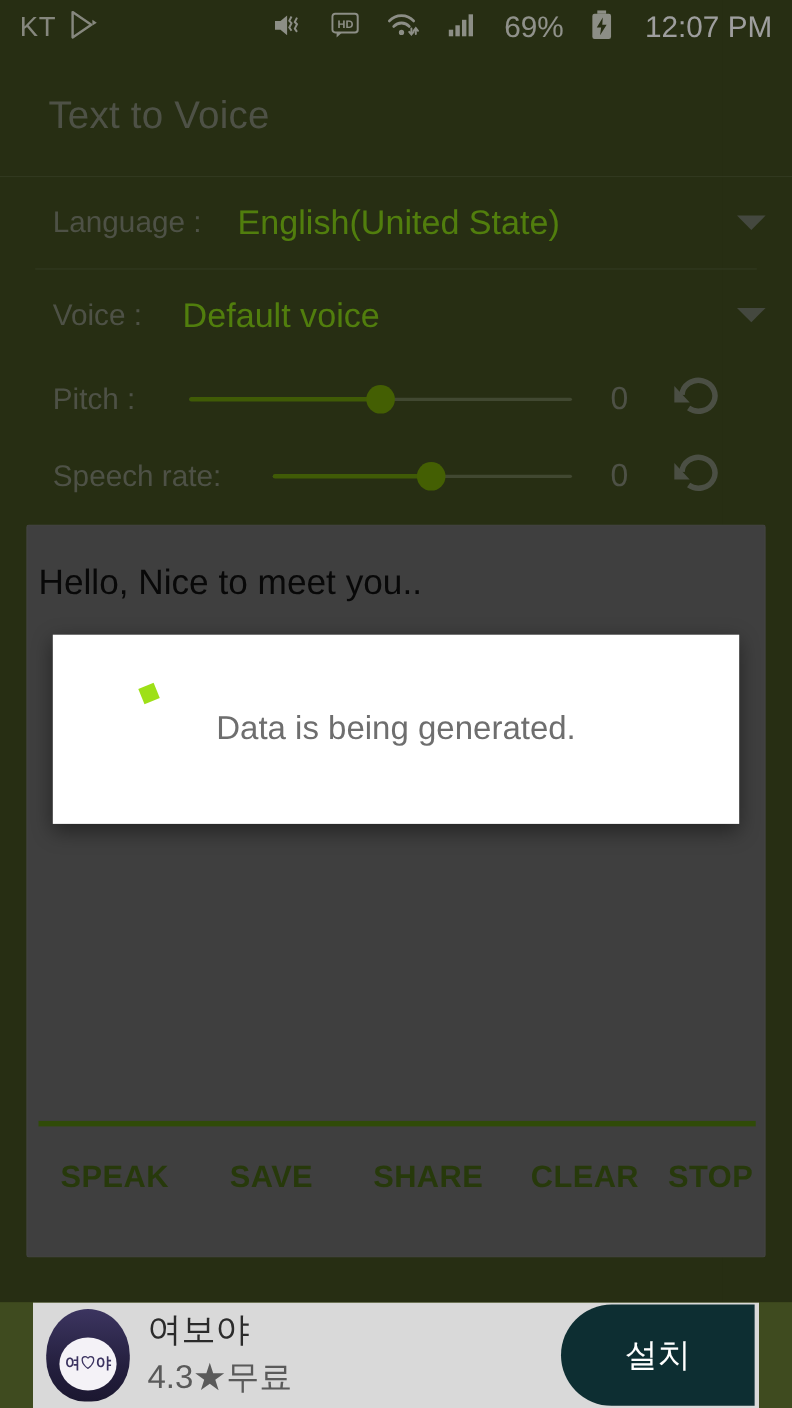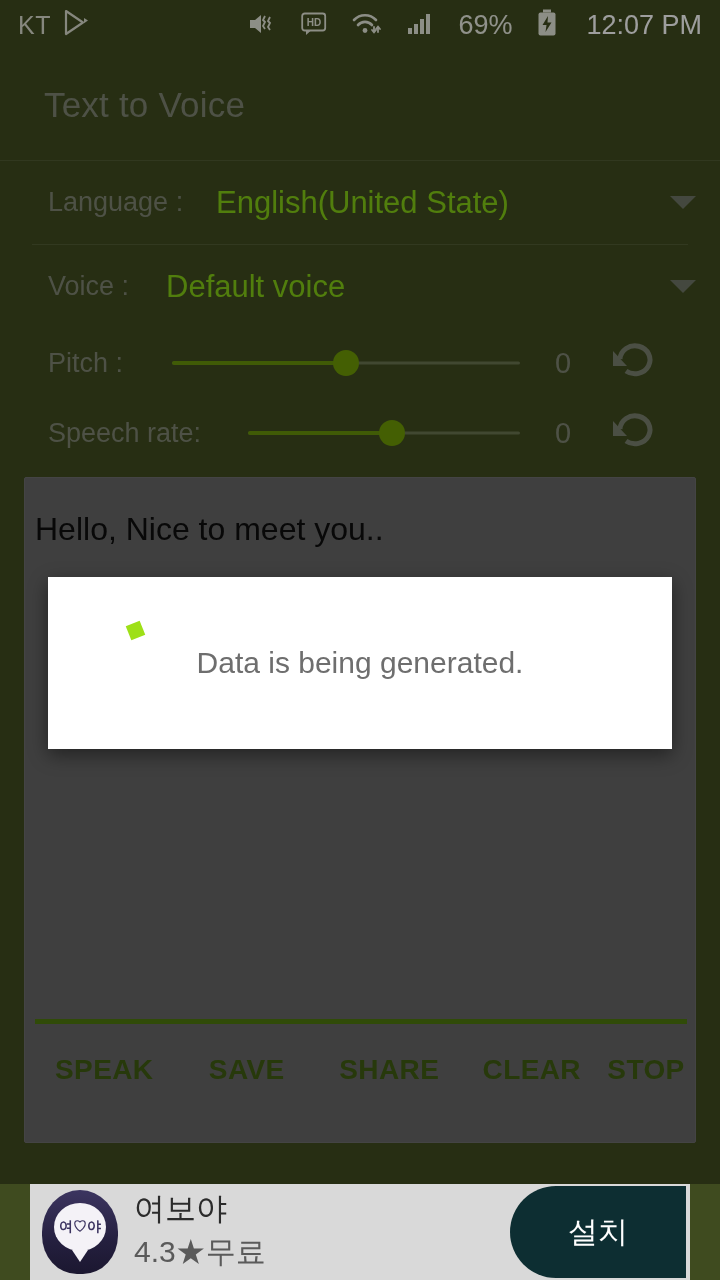--- a/index.html
+++ b/index.html
@@ -20,21 +20,21 @@
     position:absolute; top:0; left:0;
     width:720px; height:50px;
     display:flex; align-items:center;
     padding:0 18px;
     color:#d8dacb;
   }
   .sb-left { display:flex; align-items:center; gap:12px; }
   .sb-carrier { font-size:25px; letter-spacing:.5px; color:#d8dacb; }
   .sb-right {
     margin-left:auto;
-    display:flex; align-items:flex-end; gap:25px;
+    display:flex; align-items:center; gap:25px;
   }
   .sb-icon { display:block; }
   .sb-pct { font-size:27px; color:#e9ebe0; letter-spacing:0px; }
   .sb-time { font-size:27px; color:#ffffff; margin-left:4px; letter-spacing:0px; }
 
   
   .app-header {
     position:absolute; top:50px; left:0;
     width:720px; height:110px;
     display:flex; align-items:center;
@@ -262,21 +262,21 @@
 
   .ad-icon-wrap {
     flex:0 0 100px;
     display:flex; align-items:center; justify-content:center;
   }
   .ad-app-icon {
     position:relative;
     width:76px; height:84px;
     border-radius:50% 50% 46% 46%;
     background:linear-gradient(180deg,#3c3560 0%, #241f3e 62%, #1b1730 100%);
-    display:flex; align-items:center; justify-content:center;
+    display:flex; align-items:flex-end; justify-content:center;
     overflow:hidden;
   }
   .ad-app-icon .inner-circle {
     width:52px; height:48px;
     border-radius:50%;
     background:#f4f2f7;
     display:flex; align-items:center; justify-content:center;
     font-size:14px; color:#3b3360; font-weight:bold;
     margin-bottom:10px;
   }

